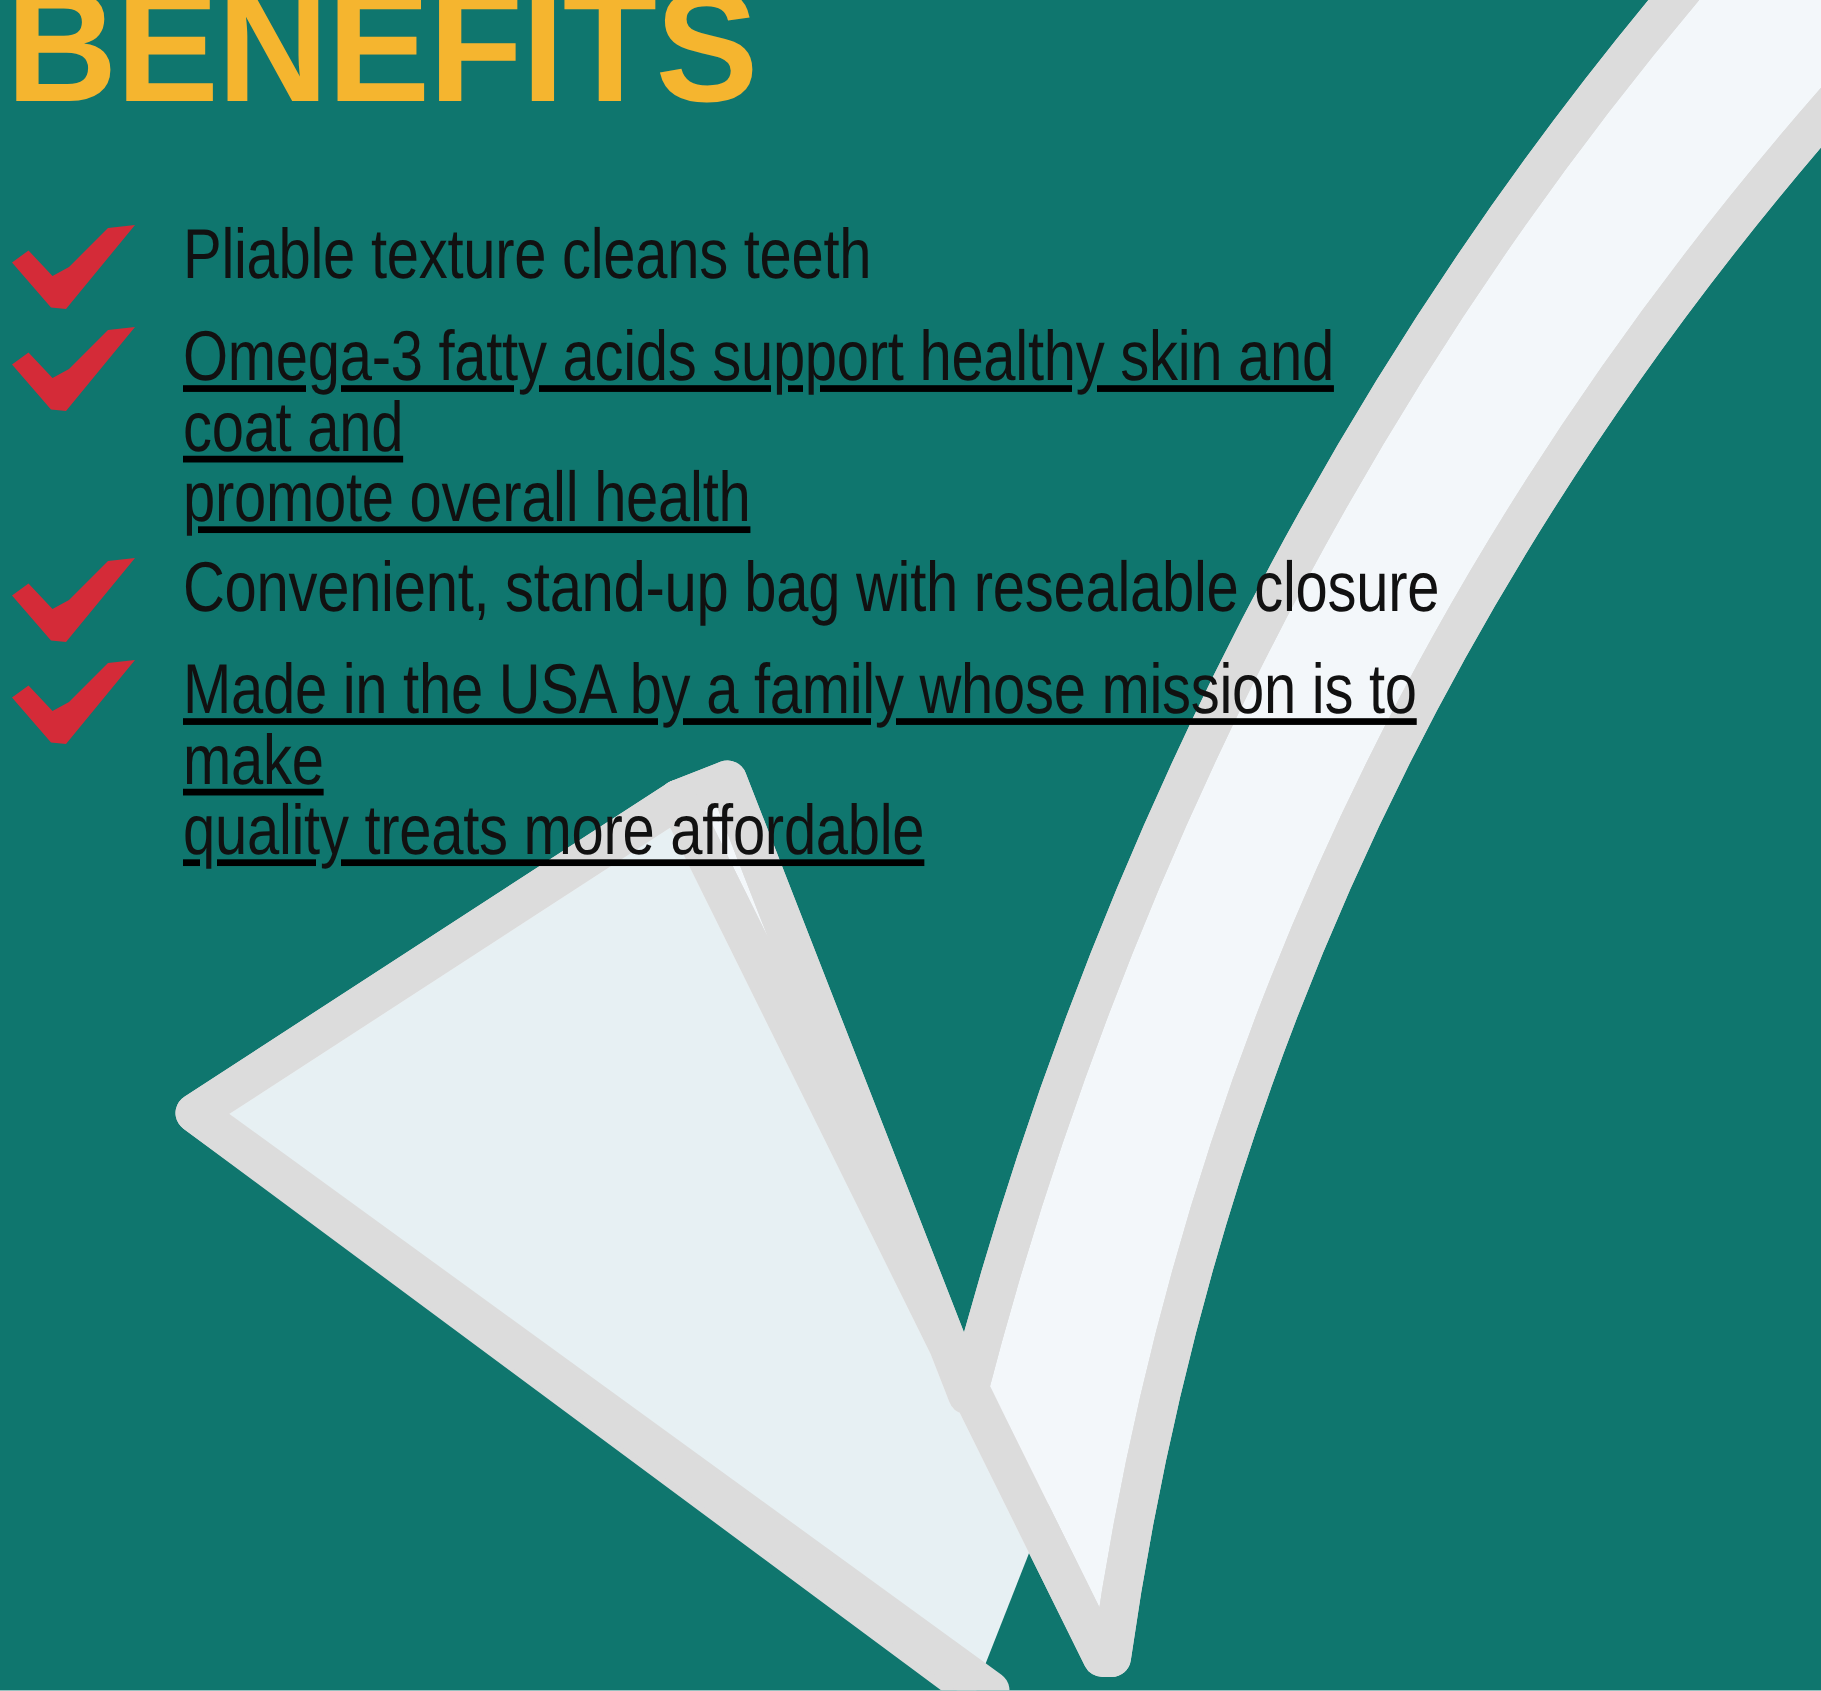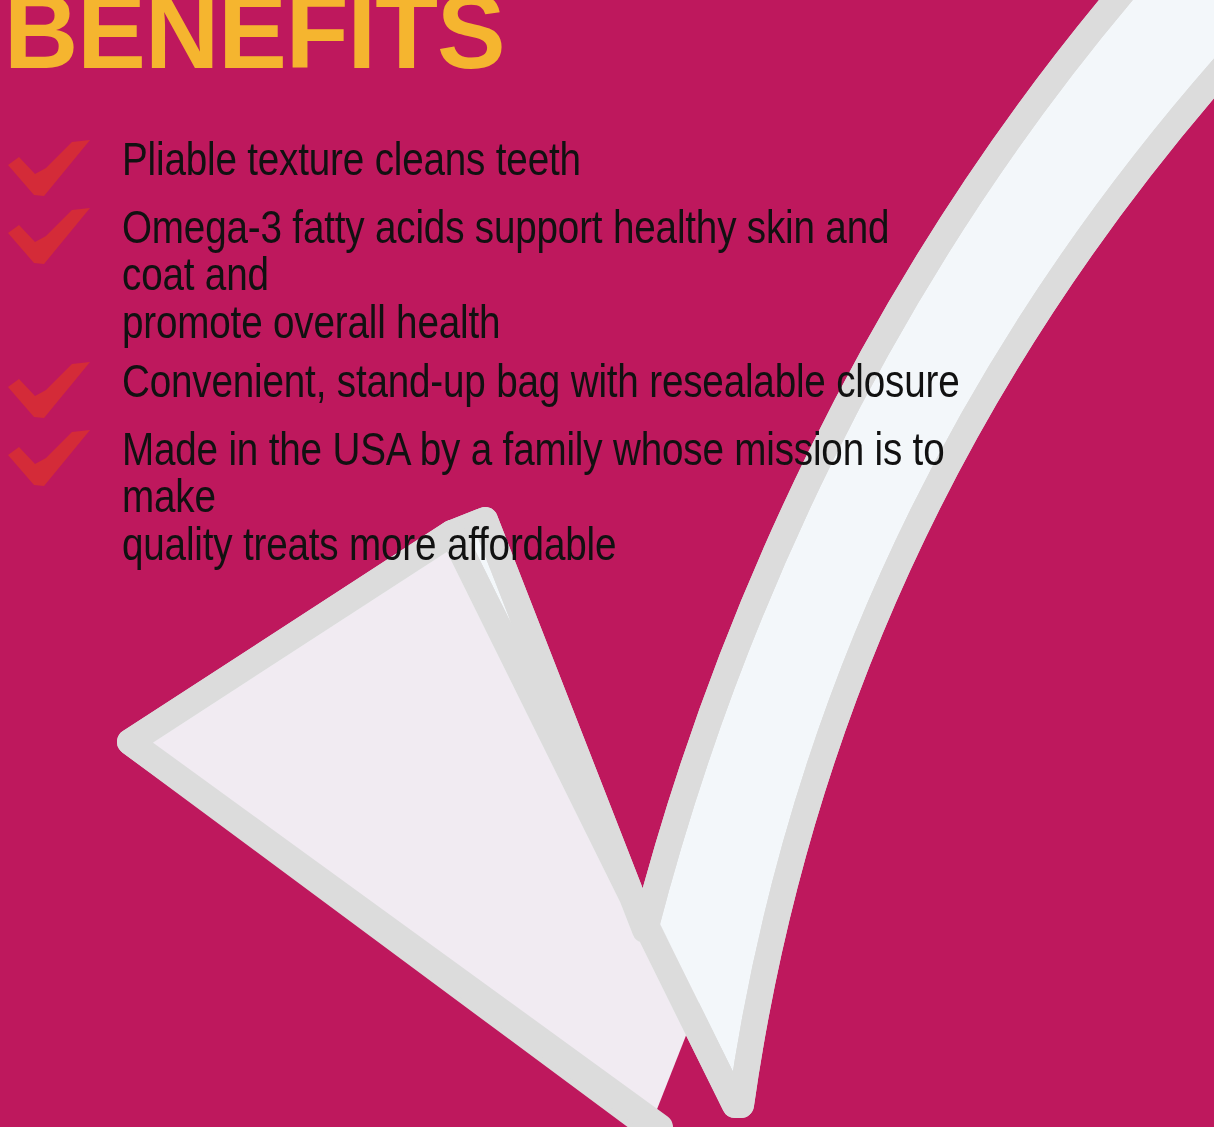--- a/index.html
+++ b/index.html
@@ -4,21 +4,21 @@
 <style>
   html, body {
     margin: 0;
     padding: 0;
     background: #ffffff;
   }
   #page {
     position: relative;
     width: 1214px;
     height: 1127px;
-    background: #be185d;
+    background: #0f766e;
     overflow: hidden;
     font-family: "Liberation Sans", sans-serif;
   }
 
   
   #watermark {
     position: absolute;
     left: 0;
     top: 0;
     width: 1214px;
@@ -41,21 +41,21 @@
     color: #F5B52F;
     transform: scaleX(0.97);
     transform-origin: left top;
     white-space: nowrap;
   }
 
   
   #benefits-list {
     position: absolute;
     left: 0;
-    top: 134px;
+    top: 144px;
     width: 1120px;
     z-index: 2;
   }
   .benefit-item {
     position: relative;
     display: flex;
     align-items: flex-start;
     margin-bottom: 12px;
   }
   .check-cell {
@@ -78,21 +78,21 @@
     line-height: 1.0;
     color: #111111;
     letter-spacing: -0.2px;
     padding-top: 2px;
     padding-right: 80px;
     transform: scaleX(0.92) scaleY(1.12);
     transform-origin: left top;
     white-space: pre-line;
   }
   
-  .benefit-item.two-line { margin-bottom: 26px; }
+  .benefit-item.two-line { margin-bottom: 26px; text-decoration: underline; }
   .benefit-item.two-line .check-cell { height: 96px; }
 </style>
 </head>
 <body>
 
 <div id="page">
 
   <svg id="watermark" viewBox="0 0 1214 1127" preserveAspectRatio="none">
 
     <path d="M 452 533

